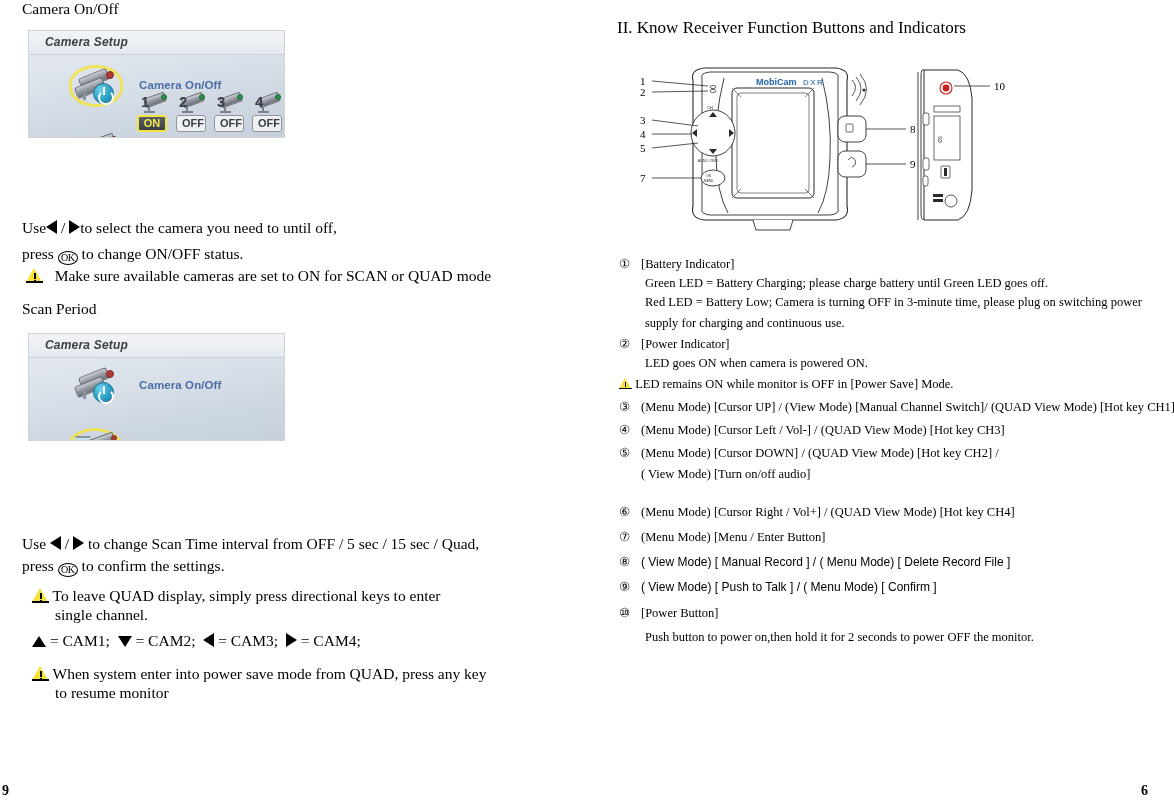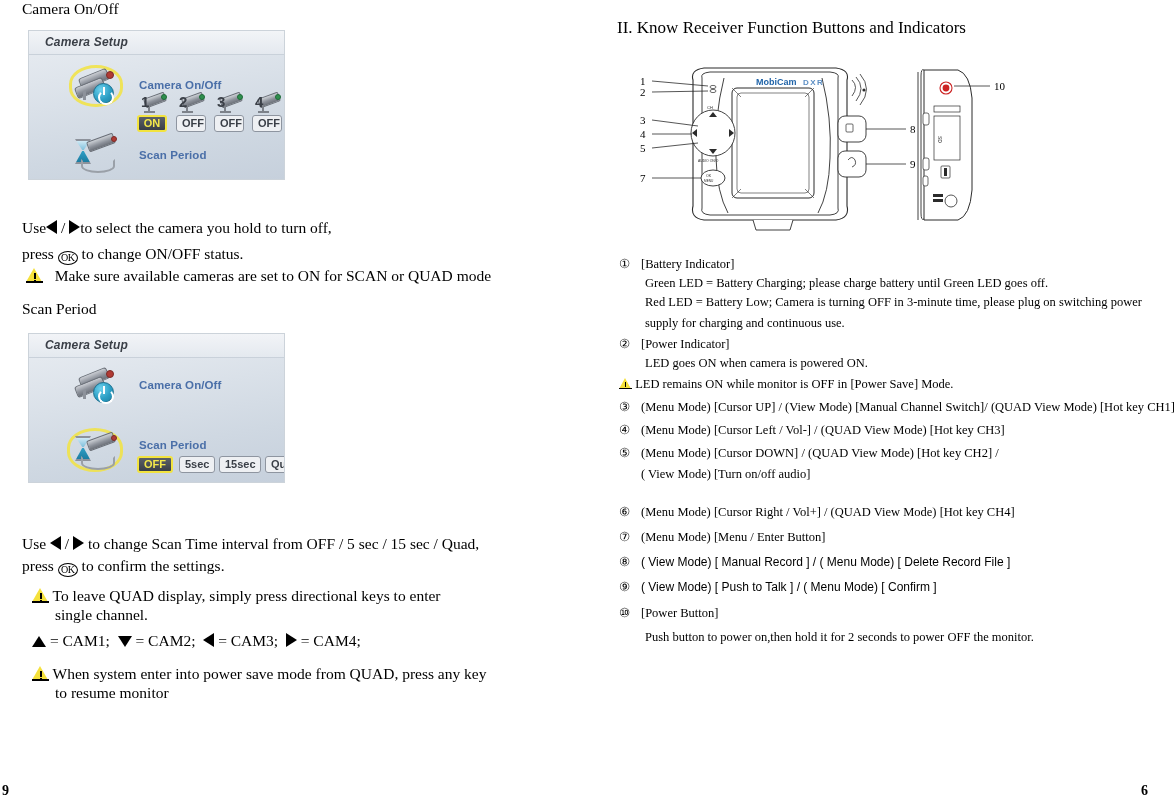--- a/index.html
+++ b/index.html
@@ -30,21 +30,21 @@
   .body-line {
     font-size: 15.5px;
     line-height: 22px;
     white-space: nowrap;
   }
 
   
   .osd {
     position: absolute;
     width: 257px;
-    height: 150px;
+    height: 108px;
     background: linear-gradient(170deg, #e9edf2 0%, #dfe5ec 28%, #cfd8e2 70%, #c6d0dc 100%);
     border: 1px solid #ccd3da;
     overflow: hidden;
   }
   .osd-titlebar {
     position: absolute;
     left: 0; top: 0;
     width: 100%;
     height: 24px;
     background: linear-gradient(180deg, #f2f4f7 0%, #e4e9ef 100%);
@@ -398,21 +398,21 @@
         <div style="position:absolute;left:14px;top:2px;width:28px;height:11px;background:linear-gradient(180deg,#cdd1d6 0%,#8b9099 60%,#6b7078 100%);border:1px solid #696e76;border-radius:2px;transform:rotate(-20deg);"></div>
         <div style="position:absolute;left:38px;top:1px;width:6px;height:6px;border-radius:50%;background:#b03a34;border:1px solid #7d2b27;"></div>
         <div class="icon-arrow-loop"></div>
       </div>
       <div class="osd-label" style="left:110px;top:118px;">Scan Period</div>
     </div>
 
     <div class="body-line" style="position:absolute;left:22px;top:217px;">
       <span>Use</span><span class="tri-left"></span>
       <span>/</span>
-      <span class="tri-right"></span><span>to select the camera you hold to turn off,</span>
+      <span class="tri-right"></span><span>to select the camera you need to until off,</span>
     </div>
     <div class="body-line" style="position:absolute;left:22px;top:243px;">
       <span>press</span>
       <span class="ok-glyph">OK</span>
       <span>to change ON/OFF status.</span>
     </div>
     <div class="body-line" style="position:absolute;left:26px;top:265px;">
       <span class="warn"><i class="t"></i><i class="t2"></i><i class="bang"></i><i class="bangdot"></i><i class="edge"></i></span>
       &nbsp;&nbsp;<span>Make sure available cameras are set to ON for SCAN or QUAD mode</span>
     </div>

